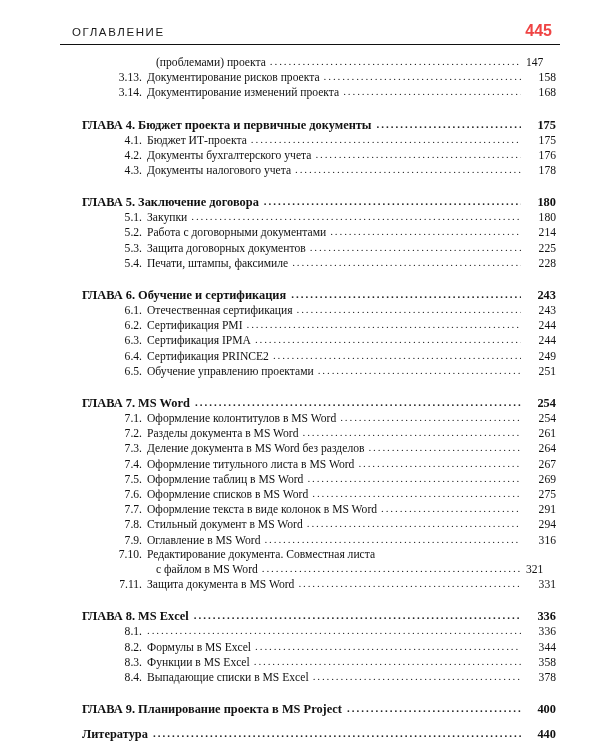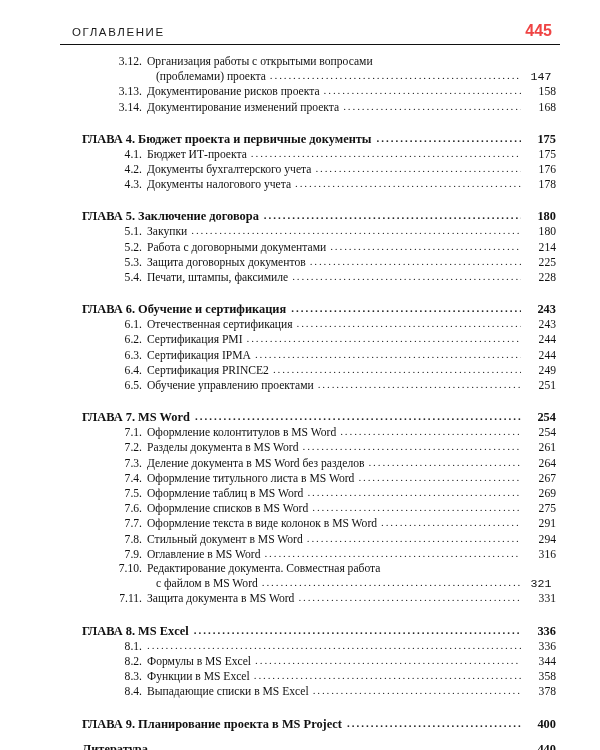--- a/index.html
+++ b/index.html
@@ -102,215 +102,209 @@
     align-items: baseline;
     font-size: 11.6px;
     line-height: 14.2px;
     white-space: nowrap;
   }
   .cont-line .label { flex: 0 0 auto; padding-right: 4px; }
   .cont-line .dots {
     flex: 1 1 auto; overflow: hidden; white-space: nowrap;
     letter-spacing: 1.9px; font-size: 11px; transform: translateY(-1px);
   }
-  .cont-line .pg { flex: 0 0 auto; width: 30px; text-align: center; padding-left: 5px; font-family: Liberation Mono, monospace; }
+  .cont-line .pg { flex: 0 0 auto; width: 30px; text-align: left; padding-left: 5px; }
   .indent-cont-3 { padding-left: 74px; }
   .gap { height: 7px; }
 </style>
 </head>
 <body>
 
 <div class="page">
 
   <div class="header">
     <span class="header-title">ОГЛАВЛЕНИЕ</span>
     <span class="header-page">445</span>
   </div>
 
   <div class="toc" id="toc-list">
-      <div class="entry lvl2">
-        <span class="num">3.12.</span>
-        <span class="label">Организация работы с открытыми вопросами</span>
+      <div class="cont-line indent-cont-3">
+        <span class="label">(проблемами) проекта</span>
+        <span class="dots">..................................................................................................................</span>
+        <span class="pg">147</span>
+      </div>
+      <div class="entry lvl2">
+        <span class="num">3.13.</span>
+        <span class="label">Документирование рисков проекта</span>
+        <span class="dots">..................................................................................................................</span>
+        <span class="pg">158</span>
+      </div>
+      <div class="entry lvl2">
+        <span class="num">3.14.</span>
+        <span class="label">Документирование изменений проекта</span>
+        <span class="dots">..................................................................................................................</span>
+        <span class="pg">168</span>
+      </div>
+      <div class="gap"></div>
+      <div class="entry chapter">
+        <span class="label">ГЛАВА 4. Бюджет проекта и первичные документы</span>
+        <span class="dots">..................................................................................................................</span>
+        <span class="pg">175</span>
+      </div>
+      <div class="entry lvl2">
+        <span class="num">4.1.</span>
+        <span class="label">Бюджет ИТ-проекта</span>
+        <span class="dots">..................................................................................................................</span>
+        <span class="pg">175</span>
+      </div>
+      <div class="entry lvl2">
+        <span class="num">4.2.</span>
+        <span class="label">Документы бухгалтерского учета</span>
+        <span class="dots">..................................................................................................................</span>
+        <span class="pg">176</span>
+      </div>
+      <div class="entry lvl2">
+        <span class="num">4.3.</span>
+        <span class="label">Документы налогового учета</span>
+        <span class="dots">..................................................................................................................</span>
+        <span class="pg">178</span>
+      </div>
+      <div class="gap"></div>
+      <div class="entry chapter">
+        <span class="label">ГЛАВА 5. Заключение договора</span>
+        <span class="dots">..................................................................................................................</span>
+        <span class="pg">180</span>
+      </div>
+      <div class="entry lvl2">
+        <span class="num">5.1.</span>
+        <span class="label">Закупки</span>
+        <span class="dots">..................................................................................................................</span>
+        <span class="pg">180</span>
+      </div>
+      <div class="entry lvl2">
+        <span class="num">5.2.</span>
+        <span class="label">Работа с договорными документами</span>
+        <span class="dots">..................................................................................................................</span>
+        <span class="pg">214</span>
+      </div>
+      <div class="entry lvl2">
+        <span class="num">5.3.</span>
+        <span class="label">Защита договорных документов</span>
+        <span class="dots">..................................................................................................................</span>
+        <span class="pg">225</span>
+      </div>
+      <div class="entry lvl2">
+        <span class="num">5.4.</span>
+        <span class="label">Печати, штампы, факсимиле</span>
+        <span class="dots">..................................................................................................................</span>
+        <span class="pg">228</span>
+      </div>
+      <div class="gap"></div>
+      <div class="entry chapter">
+        <span class="label">ГЛАВА 6. Обучение и сертификация</span>
+        <span class="dots">..................................................................................................................</span>
+        <span class="pg">243</span>
+      </div>
+      <div class="entry lvl2">
+        <span class="num">6.1.</span>
+        <span class="label">Отечественная сертификация</span>
+        <span class="dots">..................................................................................................................</span>
+        <span class="pg">243</span>
+      </div>
+      <div class="entry lvl2">
+        <span class="num">6.2.</span>
+        <span class="label">Сертификация PMI</span>
+        <span class="dots">..................................................................................................................</span>
+        <span class="pg">244</span>
+      </div>
+      <div class="entry lvl2">
+        <span class="num">6.3.</span>
+        <span class="label">Сертификация IPMA</span>
+        <span class="dots">..................................................................................................................</span>
+        <span class="pg">244</span>
+      </div>
+      <div class="entry lvl2">
+        <span class="num">6.4.</span>
+        <span class="label">Сертификация PRINCE2</span>
+        <span class="dots">..................................................................................................................</span>
+        <span class="pg">249</span>
+      </div>
+      <div class="entry lvl2">
+        <span class="num">6.5.</span>
+        <span class="label">Обучение управлению проектами</span>
+        <span class="dots">..................................................................................................................</span>
+        <span class="pg">251</span>
+      </div>
+      <div class="gap"></div>
+      <div class="entry chapter">
+        <span class="label">ГЛАВА 7. MS Word</span>
+        <span class="dots">..................................................................................................................</span>
+        <span class="pg">254</span>
+      </div>
+      <div class="entry lvl2">
+        <span class="num">7.1.</span>
+        <span class="label">Оформление колонтитулов в MS Word</span>
+        <span class="dots">..................................................................................................................</span>
+        <span class="pg">254</span>
+      </div>
+      <div class="entry lvl2">
+        <span class="num">7.2.</span>
+        <span class="label">Разделы документа в MS Word</span>
+        <span class="dots">..................................................................................................................</span>
+        <span class="pg">261</span>
+      </div>
+      <div class="entry lvl2">
+        <span class="num">7.3.</span>
+        <span class="label">Деление документа в MS Word без разделов</span>
+        <span class="dots">..................................................................................................................</span>
+        <span class="pg">264</span>
+      </div>
+      <div class="entry lvl2">
+        <span class="num">7.4.</span>
+        <span class="label">Оформление титульного листа в MS Word</span>
+        <span class="dots">..................................................................................................................</span>
+        <span class="pg">267</span>
+      </div>
+      <div class="entry lvl2">
+        <span class="num">7.5.</span>
+        <span class="label">Оформление таблиц в MS Word</span>
+        <span class="dots">..................................................................................................................</span>
+        <span class="pg">269</span>
+      </div>
+      <div class="entry lvl2">
+        <span class="num">7.6.</span>
+        <span class="label">Оформление списков в MS Word</span>
+        <span class="dots">..................................................................................................................</span>
+        <span class="pg">275</span>
+      </div>
+      <div class="entry lvl2">
+        <span class="num">7.7.</span>
+        <span class="label">Оформление текста в виде колонок в MS Word</span>
+        <span class="dots">..................................................................................................................</span>
+        <span class="pg">291</span>
+      </div>
+      <div class="entry lvl2">
+        <span class="num">7.8.</span>
+        <span class="label">Стильный документ в MS Word</span>
+        <span class="dots">..................................................................................................................</span>
+        <span class="pg">294</span>
+      </div>
+      <div class="entry lvl2">
+        <span class="num">7.9.</span>
+        <span class="label">Оглавление в MS Word</span>
+        <span class="dots">..................................................................................................................</span>
+        <span class="pg">316</span>
+      </div>
+      <div class="entry lvl2">
+        <span class="num">7.10.</span>
+        <span class="label">Редактирование документа. Совместная листа</span>
         <span class="dots"></span>
         <span class="pg"></span>
       </div>
       <div class="cont-line indent-cont-3">
-        <span class="label">(проблемами) проекта</span>
-        <span class="dots">..................................................................................................................</span>
-        <span class="pg">147</span>
-      </div>
-      <div class="entry lvl2">
-        <span class="num">3.13.</span>
-        <span class="label">Документирование рисков проекта</span>
-        <span class="dots">..................................................................................................................</span>
-        <span class="pg">158</span>
-      </div>
-      <div class="entry lvl2">
-        <span class="num">3.14.</span>
-        <span class="label">Документирование изменений проекта</span>
-        <span class="dots">..................................................................................................................</span>
-        <span class="pg">168</span>
-      </div>
-      <div class="gap"></div>
-      <div class="entry chapter">
-        <span class="label">ГЛАВА 4. Бюджет проекта и первичные документы</span>
-        <span class="dots">..................................................................................................................</span>
-        <span class="pg">175</span>
-      </div>
-      <div class="entry lvl2">
-        <span class="num">4.1.</span>
-        <span class="label">Бюджет ИТ-проекта</span>
-        <span class="dots">..................................................................................................................</span>
-        <span class="pg">175</span>
-      </div>
-      <div class="entry lvl2">
-        <span class="num">4.2.</span>
-        <span class="label">Документы бухгалтерского учета</span>
-        <span class="dots">..................................................................................................................</span>
-        <span class="pg">176</span>
-      </div>
-      <div class="entry lvl2">
-        <span class="num">4.3.</span>
-        <span class="label">Документы налогового учета</span>
-        <span class="dots">..................................................................................................................</span>
-        <span class="pg">178</span>
-      </div>
-      <div class="gap"></div>
-      <div class="entry chapter">
-        <span class="label">ГЛАВА 5. Заключение договора</span>
-        <span class="dots">..................................................................................................................</span>
-        <span class="pg">180</span>
-      </div>
-      <div class="entry lvl2">
-        <span class="num">5.1.</span>
-        <span class="label">Закупки</span>
-        <span class="dots">..................................................................................................................</span>
-        <span class="pg">180</span>
-      </div>
-      <div class="entry lvl2">
-        <span class="num">5.2.</span>
-        <span class="label">Работа с договорными документами</span>
-        <span class="dots">..................................................................................................................</span>
-        <span class="pg">214</span>
-      </div>
-      <div class="entry lvl2">
-        <span class="num">5.3.</span>
-        <span class="label">Защита договорных документов</span>
-        <span class="dots">..................................................................................................................</span>
-        <span class="pg">225</span>
-      </div>
-      <div class="entry lvl2">
-        <span class="num">5.4.</span>
-        <span class="label">Печати, штампы, факсимиле</span>
-        <span class="dots">..................................................................................................................</span>
-        <span class="pg">228</span>
-      </div>
-      <div class="gap"></div>
-      <div class="entry chapter">
-        <span class="label">ГЛАВА 6. Обучение и сертификация</span>
-        <span class="dots">..................................................................................................................</span>
-        <span class="pg">243</span>
-      </div>
-      <div class="entry lvl2">
-        <span class="num">6.1.</span>
-        <span class="label">Отечественная сертификация</span>
-        <span class="dots">..................................................................................................................</span>
-        <span class="pg">243</span>
-      </div>
-      <div class="entry lvl2">
-        <span class="num">6.2.</span>
-        <span class="label">Сертификация PMI</span>
-        <span class="dots">..................................................................................................................</span>
-        <span class="pg">244</span>
-      </div>
-      <div class="entry lvl2">
-        <span class="num">6.3.</span>
-        <span class="label">Сертификация IPMA</span>
-        <span class="dots">..................................................................................................................</span>
-        <span class="pg">244</span>
-      </div>
-      <div class="entry lvl2">
-        <span class="num">6.4.</span>
-        <span class="label">Сертификация PRINCE2</span>
-        <span class="dots">..................................................................................................................</span>
-        <span class="pg">249</span>
-      </div>
-      <div class="entry lvl2">
-        <span class="num">6.5.</span>
-        <span class="label">Обучение управлению проектами</span>
-        <span class="dots">..................................................................................................................</span>
-        <span class="pg">251</span>
-      </div>
-      <div class="gap"></div>
-      <div class="entry chapter">
-        <span class="label">ГЛАВА 7. MS Word</span>
-        <span class="dots">..................................................................................................................</span>
-        <span class="pg">254</span>
-      </div>
-      <div class="entry lvl2">
-        <span class="num">7.1.</span>
-        <span class="label">Оформление колонтитулов в MS Word</span>
-        <span class="dots">..................................................................................................................</span>
-        <span class="pg">254</span>
-      </div>
-      <div class="entry lvl2">
-        <span class="num">7.2.</span>
-        <span class="label">Разделы документа в MS Word</span>
-        <span class="dots">..................................................................................................................</span>
-        <span class="pg">261</span>
-      </div>
-      <div class="entry lvl2">
-        <span class="num">7.3.</span>
-        <span class="label">Деление документа в MS Word без разделов</span>
-        <span class="dots">..................................................................................................................</span>
-        <span class="pg">264</span>
-      </div>
-      <div class="entry lvl2">
-        <span class="num">7.4.</span>
-        <span class="label">Оформление титульного листа в MS Word</span>
-        <span class="dots">..................................................................................................................</span>
-        <span class="pg">267</span>
-      </div>
-      <div class="entry lvl2">
-        <span class="num">7.5.</span>
-        <span class="label">Оформление таблиц в MS Word</span>
-        <span class="dots">..................................................................................................................</span>
-        <span class="pg">269</span>
-      </div>
-      <div class="entry lvl2">
-        <span class="num">7.6.</span>
-        <span class="label">Оформление списков в MS Word</span>
-        <span class="dots">..................................................................................................................</span>
-        <span class="pg">275</span>
-      </div>
-      <div class="entry lvl2">
-        <span class="num">7.7.</span>
-        <span class="label">Оформление текста в виде колонок в MS Word</span>
-        <span class="dots">..................................................................................................................</span>
-        <span class="pg">291</span>
-      </div>
-      <div class="entry lvl2">
-        <span class="num">7.8.</span>
-        <span class="label">Стильный документ в MS Word</span>
-        <span class="dots">..................................................................................................................</span>
-        <span class="pg">294</span>
-      </div>
-      <div class="entry lvl2">
-        <span class="num">7.9.</span>
-        <span class="label">Оглавление в MS Word</span>
-        <span class="dots">..................................................................................................................</span>
-        <span class="pg">316</span>
-      </div>
-      <div class="entry lvl2">
-        <span class="num">7.10.</span>
-        <span class="label">Редактирование документа. Совместная работа</span>
-        <span class="dots"></span>
-        <span class="pg"></span>
-      </div>
-      <div class="cont-line indent-cont-3">
         <span class="label">с файлом в MS Word</span>
         <span class="dots">..................................................................................................................</span>
         <span class="pg">321</span>
       </div>
       <div class="entry lvl2">
         <span class="num">7.11.</span>
         <span class="label">Защита документа в MS Word</span>
         <span class="dots">..................................................................................................................</span>
         <span class="pg">331</span>
       </div>

